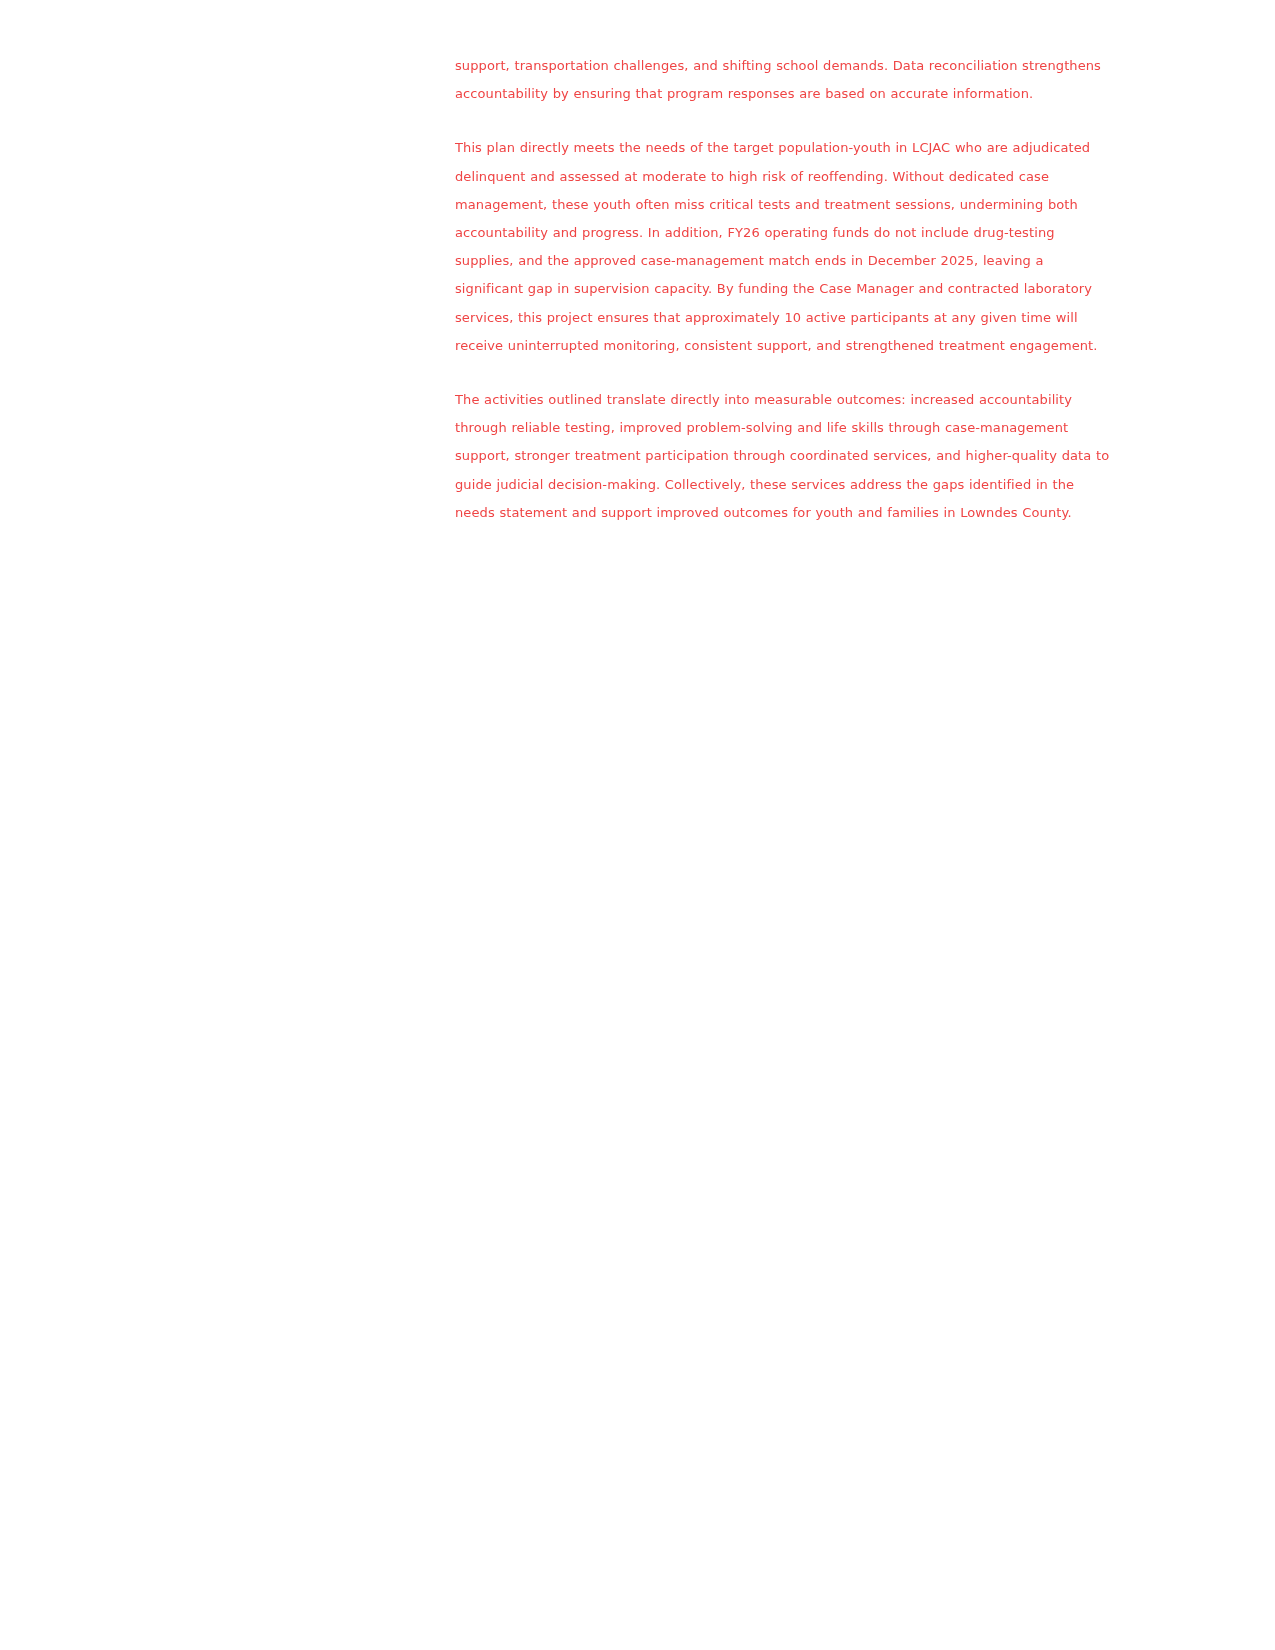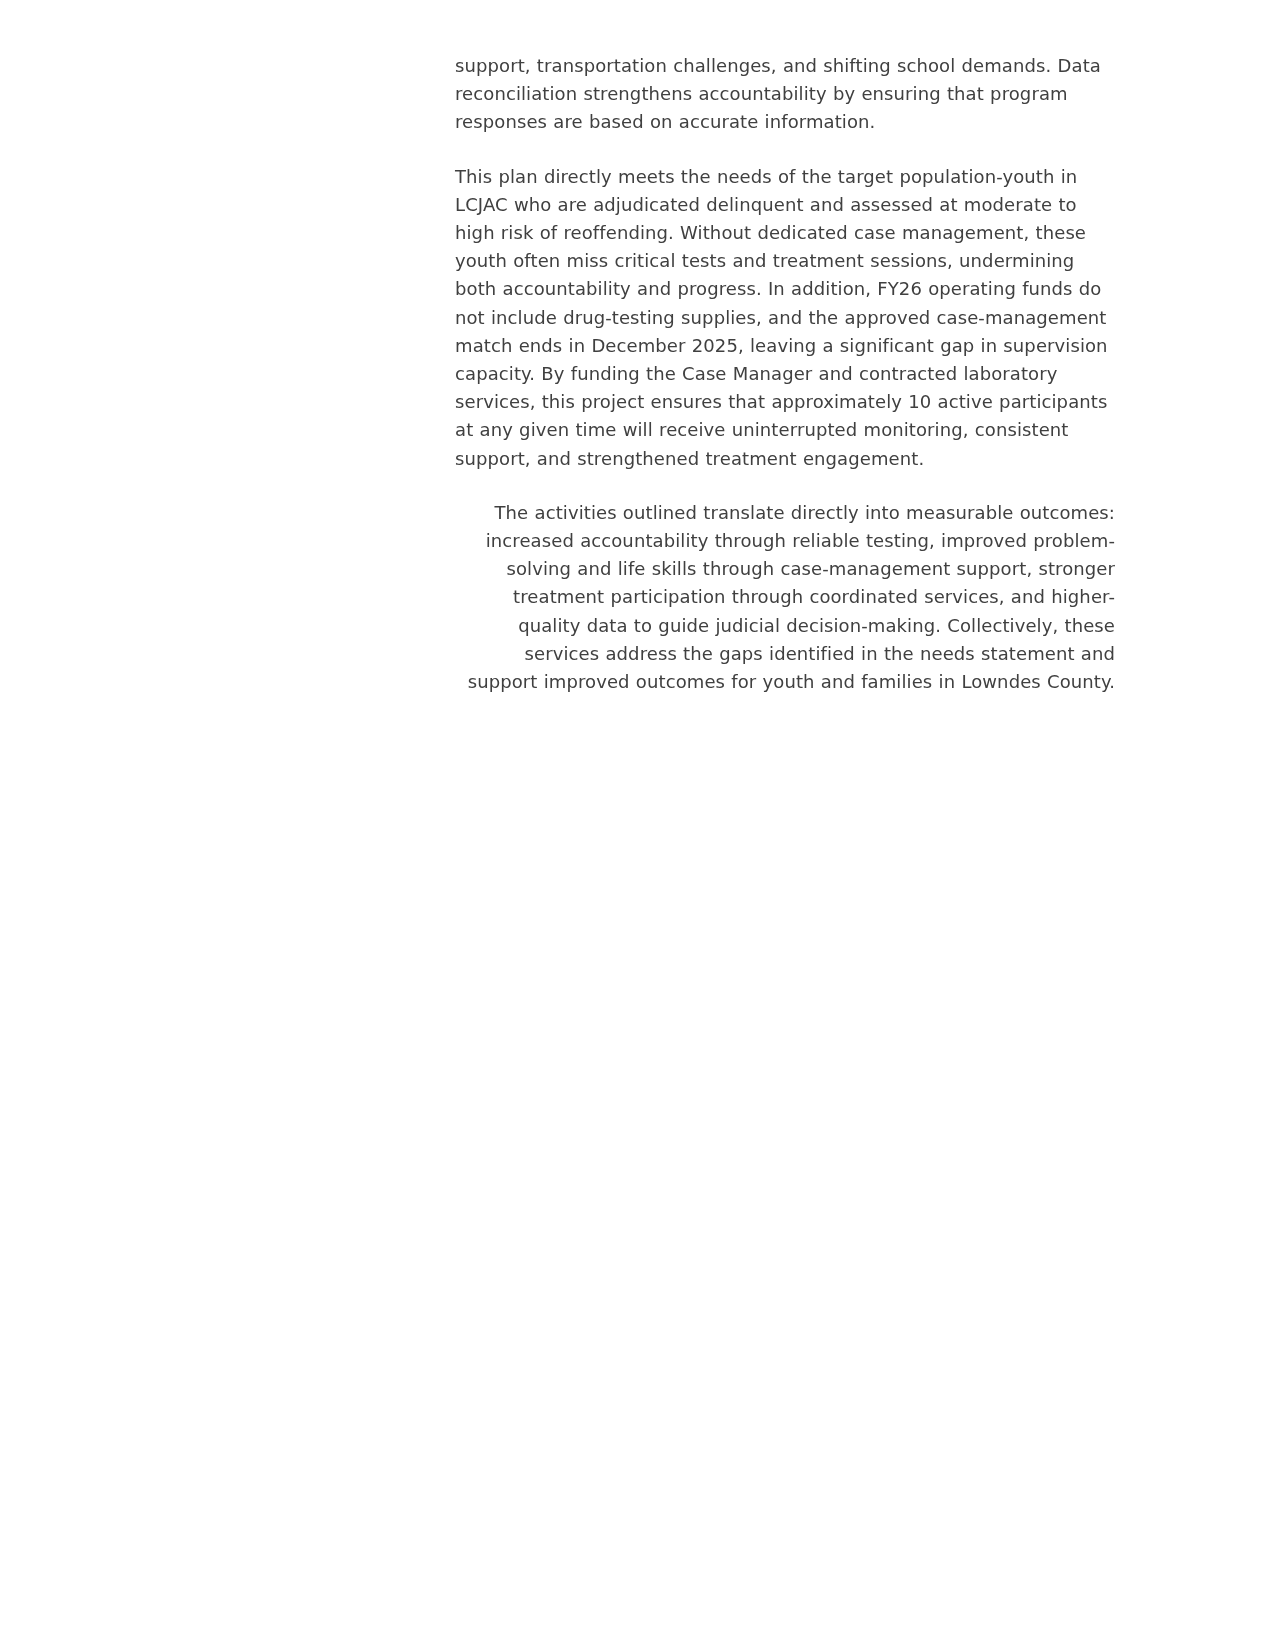--- a/index.html
+++ b/index.html
@@ -21,30 +21,29 @@
     box-sizing: border-box;
   }
   .text-column {
     position: absolute;
     left: 455px;
     top: 52px;
     width: 660px;
   }
   .para {
     margin: 0 0 26px 0;
-    font-size: 18px;
+    font-size: 13px;
     line-height: 28.2px;
-    color: #404040;
+    color: #ef4444;
     text-align: left;
     letter-spacing: 0.1px;
     word-spacing: 0.4px;
   }
   .para:last-child {
     margin-bottom: 16px;
-    text-align: right;
   }
 </style>
 </head>
 <body>
 
 <div class="page">
   <div class="text-column">
     <p class="para">support, transportation challenges, and shifting school demands. Data reconciliation strengthens accountability by ensuring that program responses are based on accurate information.</p>
     <p class="para">This plan directly meets the needs of the target population-youth in LCJAC who are adjudicated delinquent and assessed at moderate to high risk of reoffending. Without dedicated case management, these youth often miss critical tests and treatment sessions, undermining both accountability and progress. In addition, FY26 operating funds do not include drug-testing supplies, and the approved case-management match ends in December 2025, leaving a significant gap in supervision capacity. By funding the Case Manager and contracted laboratory services, this project ensures that approximately 10 active participants at any given time will receive uninterrupted monitoring, consistent support, and strengthened treatment engagement.</p>
     <p class="para">The activities outlined translate directly into measurable outcomes: increased accountability through reliable testing, improved problem-solving and life skills through case-management support, stronger treatment participation through coordinated services, and higher-quality data to guide judicial decision-making. Collectively, these services address the gaps identified in the needs statement and support improved outcomes for youth and families in Lowndes County.</p>

